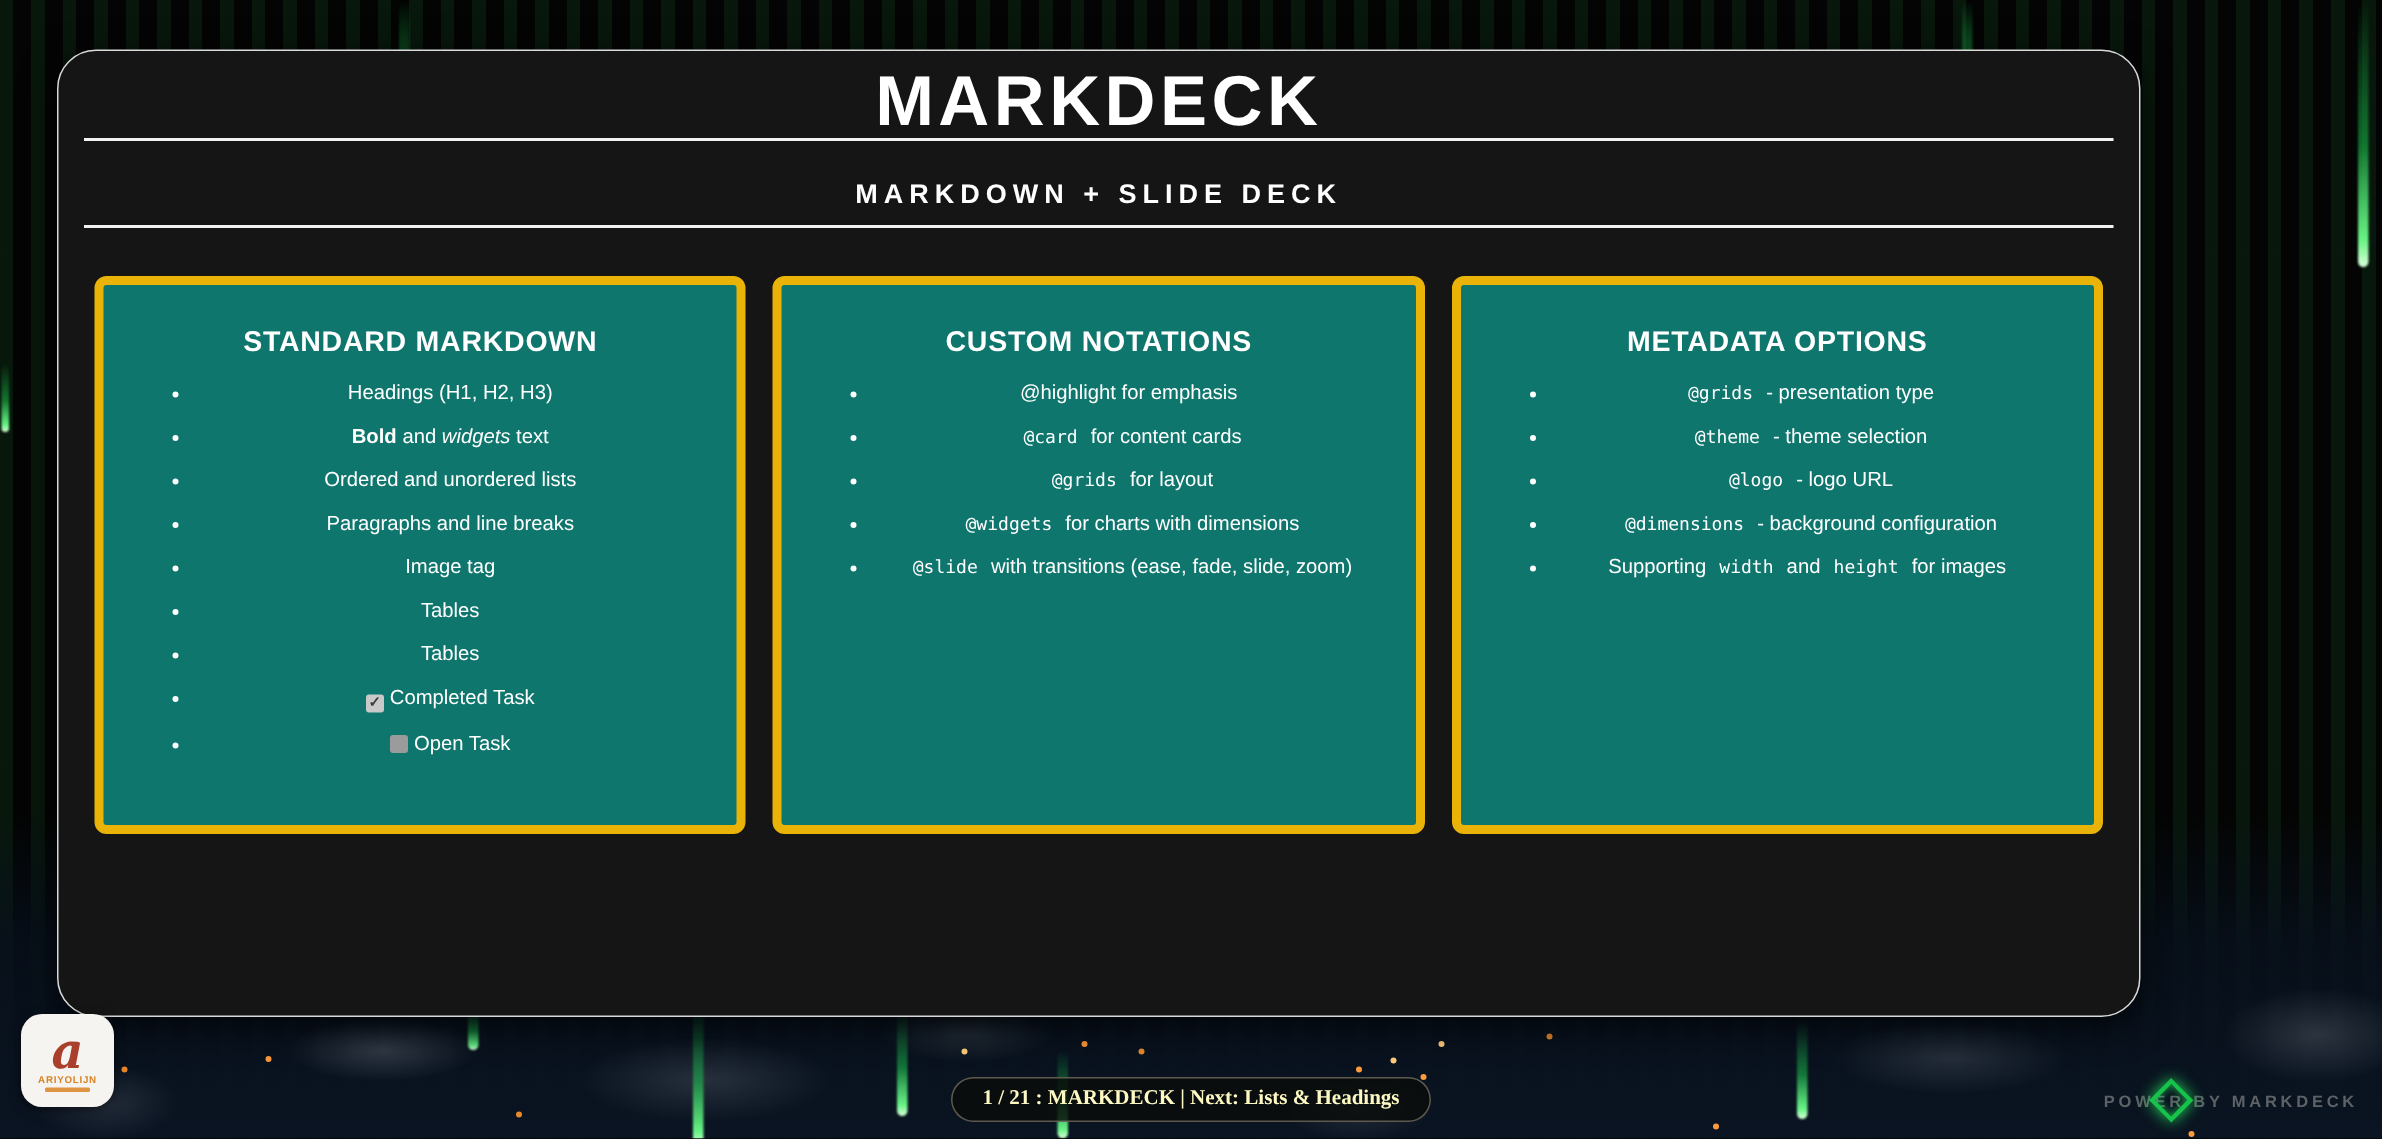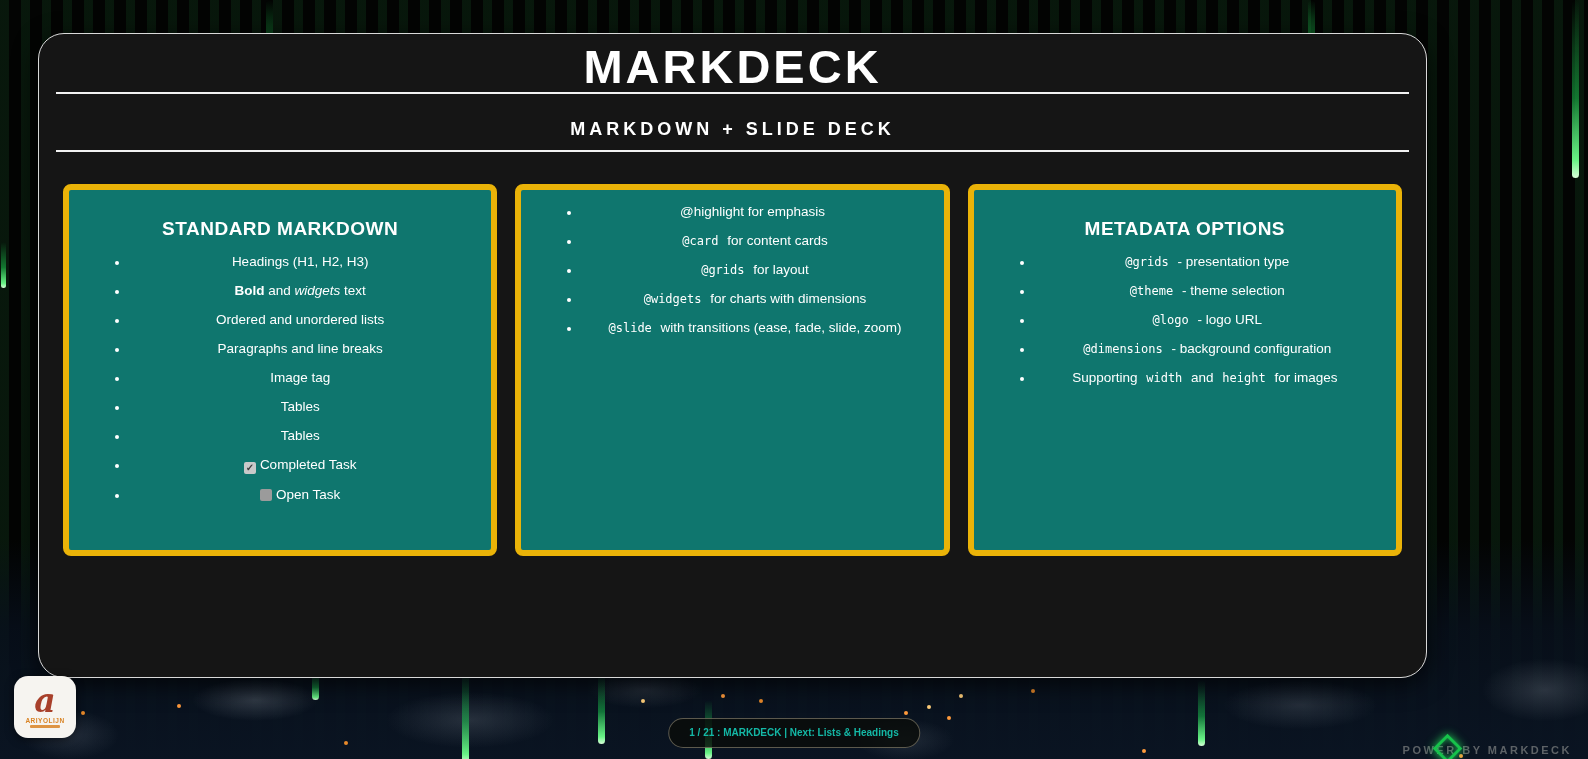--- a/index.html
+++ b/index.html
@@ -70,23 +70,23 @@
     border-radius:14px;display:flex;flex-direction:column;align-items:center;
     justify-content:center;box-shadow:0 2px 8px rgba(0,0,0,.5);}
   .logo-monogram{font-family:"DejaVu Serif",serif;font-style:italic;font-weight:bold;
     font-size:33px;line-height:30px;color:#a8402b;}
   .logo-name{font-size:6.5px;font-weight:bold;letter-spacing:.5px;color:#d98324;
     margin-top:1px;}
   .logo-tagline-bar{width:30px;height:3px;background:#d98324;opacity:.85;margin-top:1px;
     border-radius:1px;}
   .status-pill{position:absolute;left:50%;transform:translateX(-50%);top:718px;height:28px;
     padding:0 20px;border-radius:15px;background:rgba(10,12,10,0.82);
-    border:1px solid rgba(195,185,155,0.45);color:#14b8a6;font-size:10px;font-weight:bold;
-    line-height:28px;white-space:nowrap;}
-  .watermark{position:absolute;right:16px;top:744px;color:#5d6266;font-size:11px;
+    border:1px solid rgba(195,185,155,0.45);color:#fef9c3;font-size:14px;font-weight:bold;
+    line-height:28px;white-space:nowrap;font-family:Liberation Serif, serif;}
+  .watermark{position:absolute;right:16px;top:729px;color:#5d6266;font-size:11px;
     font-weight:bold;letter-spacing:2.5px;white-space:nowrap;}
   .diamond-icon{position:absolute;left:34px;top:-6px;width:15px;height:15px;
     border:3px solid #17c24b;transform:rotate(45deg);
     box-shadow:0 0 10px rgba(40,255,100,0.8), inset 0 0 6px rgba(40,255,100,0.6);}
 </style>
 </head>
 <body>
 
 <div class="stage">
 
@@ -117,20 +117,21 @@
             <li>Ordered and unordered lists</li>
             <li>Paragraphs and line breaks</li>
             <li>Image tag</li>
             <li>Tables</li>
             <li>Tables</li>
             <li><span class="cb checked">✓</span>Completed Task</li>
             <li><span class="cb unchecked"></span>Open Task</li>
           </ul>
         </section>
         <section class="card">
+          <h2 class="card-title">CUSTOM NOTATIONS</h2>
           <ul class="card-list">
             <li>@highlight for emphasis</li>
             <li><code class="inline-code">@card</code> for content cards</li>
             <li><code class="inline-code">@grids</code> for layout</li>
             <li><code class="inline-code">@widgets</code> for charts with dimensions</li>
             <li><code class="inline-code">@slide</code> with transitions (ease, fade, slide, zoom)</li>
           </ul>
         </section>
         <section class="card">
           <h2 class="card-title">METADATA OPTIONS</h2>

